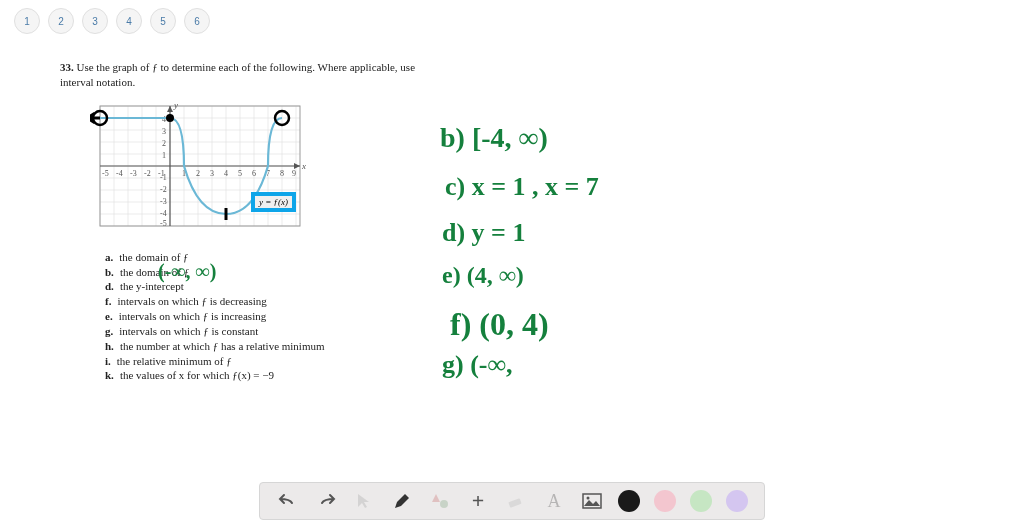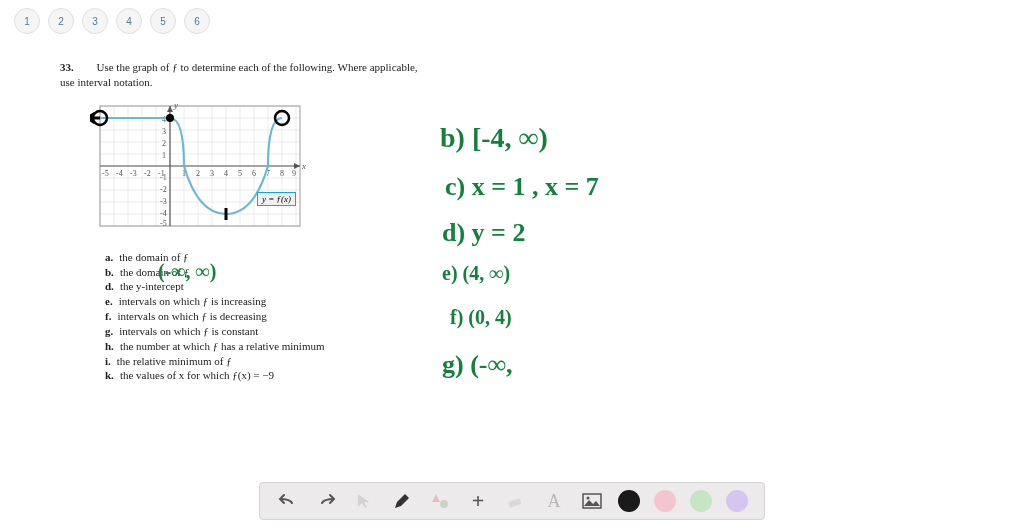--- a/index.html
+++ b/index.html
@@ -1,36 +1,36 @@
 <!DOCTYPE html>
 <html><head>
 <meta charset="utf-8">
 <style>
   * { box-sizing: border-box; margin: 0; padding: 0; }
   body { font-family: Georgia, 'Times New Roman', serif; background: #fff; width: 1024px; height: 526px; position: relative; overflow: hidden; }
   .page-nav { display: flex; gap: 8px; padding: 8px 14px; }
   .page-nav-item { width: 26px; height: 26px; border-radius: 50%; background: #f5f5f5; border: 1px solid #e0e0e0; display: flex; align-items: center; justify-content: center; font-size: 10px; color: #4a7ba8; cursor: pointer; font-family: Arial, sans-serif; }
   .content { position: relative; padding: 18px 40px 0 60px; }
   .prompt { font-size: 11px; line-height: 1.35; color: #222; max-width: 360px; margin-bottom: 6px; }
-  .prompt-num { font-weight: bold; margin-right: 20px; }
+  .prompt-num { font-weight: bold; margin-right: 0; }
   .graph-wrap { position: relative; width: 220px; height: 150px; margin: 4px 0 4px 30px; }
   .graph-wrap svg { position: absolute; top: 0; left: 0; }
-  .graph-label { position: absolute; right: 14px; top: 96px; font-size: 9px; background: #f0f0f0; border: 1px solid #0ea5e9; padding: 1px 4px; font-style: italic; }
+  .graph-label { position: absolute; right: 14px; top: 96px; font-size: 9px; background: #f0f0f0; border: 4px solid #0ea5e9; padding: 1px 4px; font-style: italic; }
   .axis-tick { font-size: 8px; fill: #555; }
   .axis-letter { font-size: 9px; fill: #555; font-style: italic; }
   .subparts { font-size: 11px; line-height: 1.35; color: #222; margin-left: 45px; }
   .subparts li { list-style: none; margin-bottom: 0; }
   .sub-letter { font-weight: bold; margin-right: 6px; }
   .handwritten { position: absolute; font-family: 'Segoe Script', 'Comic Sans MS', cursive; color: #15803d; font-weight: bold; pointer-events: none; }
   .ans-a { left: 158px; top: 260px; font-size: 20px; }
   .ans-b { left: 440px; top: 122px; font-size: 28px; }
   .ans-c { left: 445px; top: 172px; font-size: 26px; }
   .ans-d { left: 442px; top: 218px; font-size: 26px; }
-  .ans-e { left: 442px; top: 262px; font-size: 20px; }
-  .ans-f { left: 450px; top: 306px; font-size: 20px; text-align: center; }
+  .ans-e { left: 442px; top: 262px; font-size: 24px; }
+  .ans-f { left: 450px; top: 306px; font-size: 32px; text-align: center; }
   .ans-g { left: 442px; top: 350px; font-size: 26px; }
   .toolbar { position: absolute; bottom: 6px; left: 50%; transform: translateX(-50%); display: flex; align-items: center; gap: 14px; background: #eceaea; border: 1px solid #d6d6d6; border-radius: 4px; padding: 6px 16px; }
   .tool-btn { width: 24px; height: 24px; display: flex; align-items: center; justify-content: center; cursor: pointer; color: #555; font-size: 18px; }
   .color-swatch { width: 22px; height: 22px; border-radius: 50%; cursor: pointer; }
   .c-black { background: #1a1a1a; }
   .c-pink { background: #f3c6cf; }
   .c-green { background: #c6e6c3; }
   .c-purple { background: #d4c6f0; }
   .muted { opacity: .35; }
 </style>
@@ -129,33 +129,33 @@
       <line x1="0" y1="22" x2="10" y2="22" stroke="#000" stroke-width="3"></line>
       <polygon points="-6,22 4,16 4,28" fill="#000"></polygon>
     </svg>
     <span class="graph-label">y = ƒ(x)</span>
   </div>
 
   <ul class="subparts">
     <li><span class="sub-letter">a.</span><span>the domain of ƒ</span></li>
     <li><span class="sub-letter">b.</span><span>the domain of ƒ</span></li>
     <li><span class="sub-letter">d.</span><span>the y-intercept</span></li>
+    <li><span class="sub-letter">f.</span><span>intervals on which ƒ is decreasing</span></li>
     <li><span class="sub-letter">e.</span><span>intervals on which ƒ is increasing</span></li>
-    <li><span class="sub-letter">f.</span><span>intervals on which ƒ is decreasing</span></li>
     <li><span class="sub-letter">g.</span><span>intervals on which ƒ is constant</span></li>
     <li><span class="sub-letter">h.</span><span>the number at which ƒ has a relative minimum</span></li>
     <li><span class="sub-letter">i.</span><span>the relative minimum of ƒ</span></li>
     <li><span class="sub-letter">k.</span><span>the values of x for which ƒ(x) = −9</span></li>
   </ul>
 </div>
 
 <div class="handwritten ans-a">(-∞, ∞)</div>
 <div class="handwritten ans-b">b) [-4, ∞)</div>
 <div class="handwritten ans-c">c) x = 1 , x = 7</div>
-<div class="handwritten ans-d">d) y = 2</div>
+<div class="handwritten ans-d">d) y = 1</div>
 <div class="handwritten ans-e">e) (4, ∞)</div>
 <div class="handwritten ans-f">f)  (0, 4)</div>
 <div class="handwritten ans-g">g) (-∞,</div>
 
 <div class="toolbar">
   <div class="tool-btn">
       <svg width="20" height="20" viewBox="0 0 20 20">
         <path d="M6 4 L2 8 L6 12 M2 8 Q12 8 14 12" fill="none" stroke="#555" stroke-width="2" stroke-linecap="round"></path>
       </svg>
     </div>

